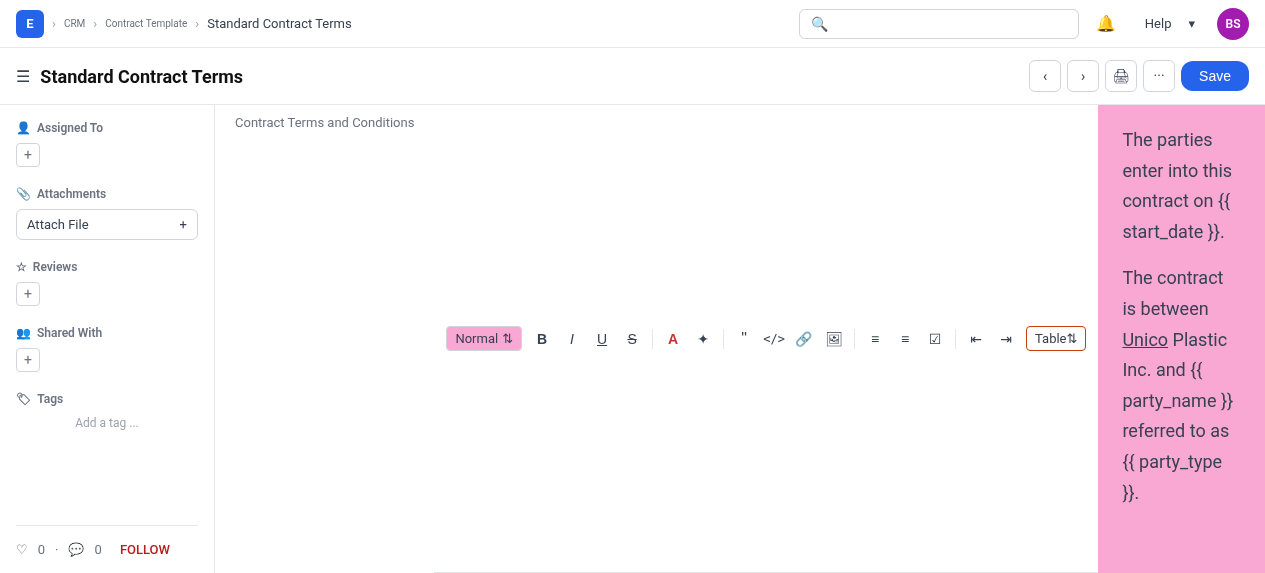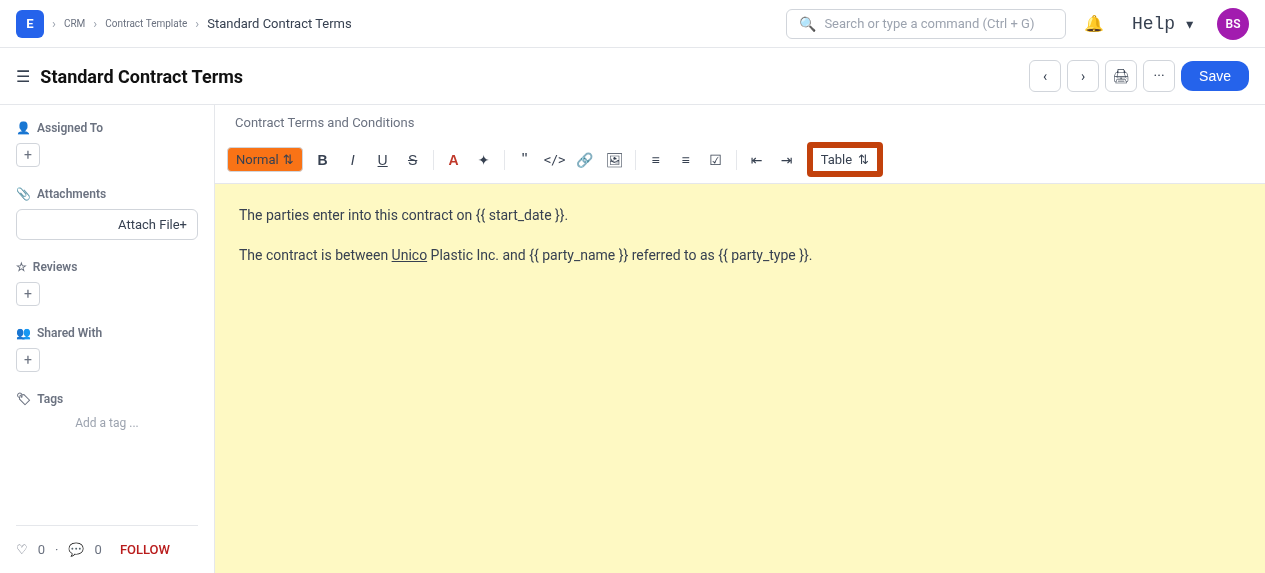--- a/index.html
+++ b/index.html
@@ -28,23 +28,23 @@
       padding: 6px 12px; width: 280px; color: #9ca3af; font-size: 13px;
       cursor: text;
     }
     .search-icon { font-size: 14px; }
     .notif-btn {
       width: 32px; height: 32px; border-radius: 6px;
       display: flex; align-items: center; justify-content: center;
       cursor: pointer; font-size: 16px; color: #6b7280; position: relative;
     }
     .help-btn {
-      display: flex; align-items: center; gap: 9px;
+      display: flex; align-items: center; gap: 17px;
       padding: 6px 10px; border-radius: 6px; cursor: pointer;
-      font-size: 18px; color: #374151; font-family: Liberation Mono, monospace;
+      font-size: 13px; color: #374151;
     }
     .avatar {
       width: 32px; height: 32px; border-radius: 50%;
       background: #a21caf; color: #fff;
       display: flex; align-items: center; justify-content: center;
       font-size: 12px; font-weight: 600;
     }
 
     
     .page-header {
@@ -77,78 +77,77 @@
     .sidebar-section-title {
       display: flex; align-items: center; gap: 6px;
       font-size: 12px; font-weight: 600; color: #6b7280; text-transform: none;
     }
     .add-btn {
       width: 24px; height: 24px; border: 1px solid #d1d5db; border-radius: 4px;
       display: flex; align-items: center; justify-content: center;
       cursor: pointer; font-size: 14px; color: #6b7280; background: #fff;
     }
     .attach-file-btn {
-      display: flex; align-items: center; justify-content: flex-end;
+      display: flex; align-items: center; justify-content: space-between;
       border: 1px solid #d1d5db; border-radius: 6px; padding: 7px 10px;
       font-size: 13px; color: #374151; cursor: pointer; background: #fff;
     }
     .tag-add { font-size: 12px; color: #9ca3af; cursor: pointer; margin-top: 2px; text-align: center; }
 
     
-    .editor-area { flex: 1; display: flex; flex-direction: column; overflow: hidden; }
+    .editor-area { flex: 1; display: flex; overflow: hidden; }
     .editor-label {
       padding: 10px 20px 6px 20px; font-size: 13px; color: #6b7280; font-weight: 400;
     }
     .toolbar {
       display: flex; align-items: center; gap: 2px; padding: 6px 12px;
       border-bottom: 1px solid #e5e7eb; flex-wrap: wrap;
     }
     .toolbar-select {
       display: flex; align-items: center; gap: 4px;
       border: 1px solid #d1d5db; border-radius: 4px; padding: 4px 8px;
-      font-size: 13px; cursor: pointer; color: #374151; background: #f97316;
+      font-size: 13px; cursor: pointer; color: #374151; background: #f9a8d4;
       margin-right: 4px;
     }
     .tb-btn {
       width: 28px; height: 28px; border-radius: 4px;
       display: flex; align-items: center; justify-content: center;
       cursor: pointer; color: #374151; font-size: 14px; background: transparent;
       border: none;
     }
     .tb-sep { width: 1px; height: 20px; background: #e5e7eb; margin: 0 4px; }
     .editor-content {
-      flex: 1; padding: 20px 24px; font-size: 14px; line-height: 1.7;
-      color: #374151; overflow-y: auto; background: #fef9c3;
+      flex: 1; padding: 20px 24px; font-size: 18px; line-height: 1.7;
+      color: #374151; overflow-y: auto; background: #f9a8d4;
     }
     .editor-content p { margin-bottom: 16px; }
     .underline-text { text-decoration: underline; }
     .table-select {
-      display: flex; align-items: center; gap: 6px;
-      border: 6px solid #c2410c; border-radius: 4px; padding: 4px 8px;
+      display: flex; align-items: center; gap: 0;
+      border: 1px solid #c2410c; border-radius: 4px; padding: 4px 8px;
       font-size: 13px; cursor: pointer; color: #374151; background: #fff;
       margin-left: 4px;
     }
   </style>
 </head>
 <body>
 
 <div class="topnav">
   <div class="topnav-left">
     <div class="app-icon">E</div>
     <span class="breadcrumb-sep">›</span>
     <span class="breadcrumb-item">CRM</span>
     <span class="breadcrumb-sep">›</span>
     <span class="breadcrumb-item">Contract Template</span>
     <span class="breadcrumb-sep">›</span>
     <span class="breadcrumb-current">Standard Contract Terms</span>
   </div>
   <div class="topnav-right">
     <div class="search-bar">
       <span class="search-icon">🔍</span>
-      <span>Search or type a command (Ctrl + G)</span>
     </div>
     <div class="notif-btn">🔔</div>
     <div class="help-btn">
       <span>Help</span>
       <span>▾</span>
     </div>
     <div class="avatar">BS</div>
   </div>
 </div>
 

